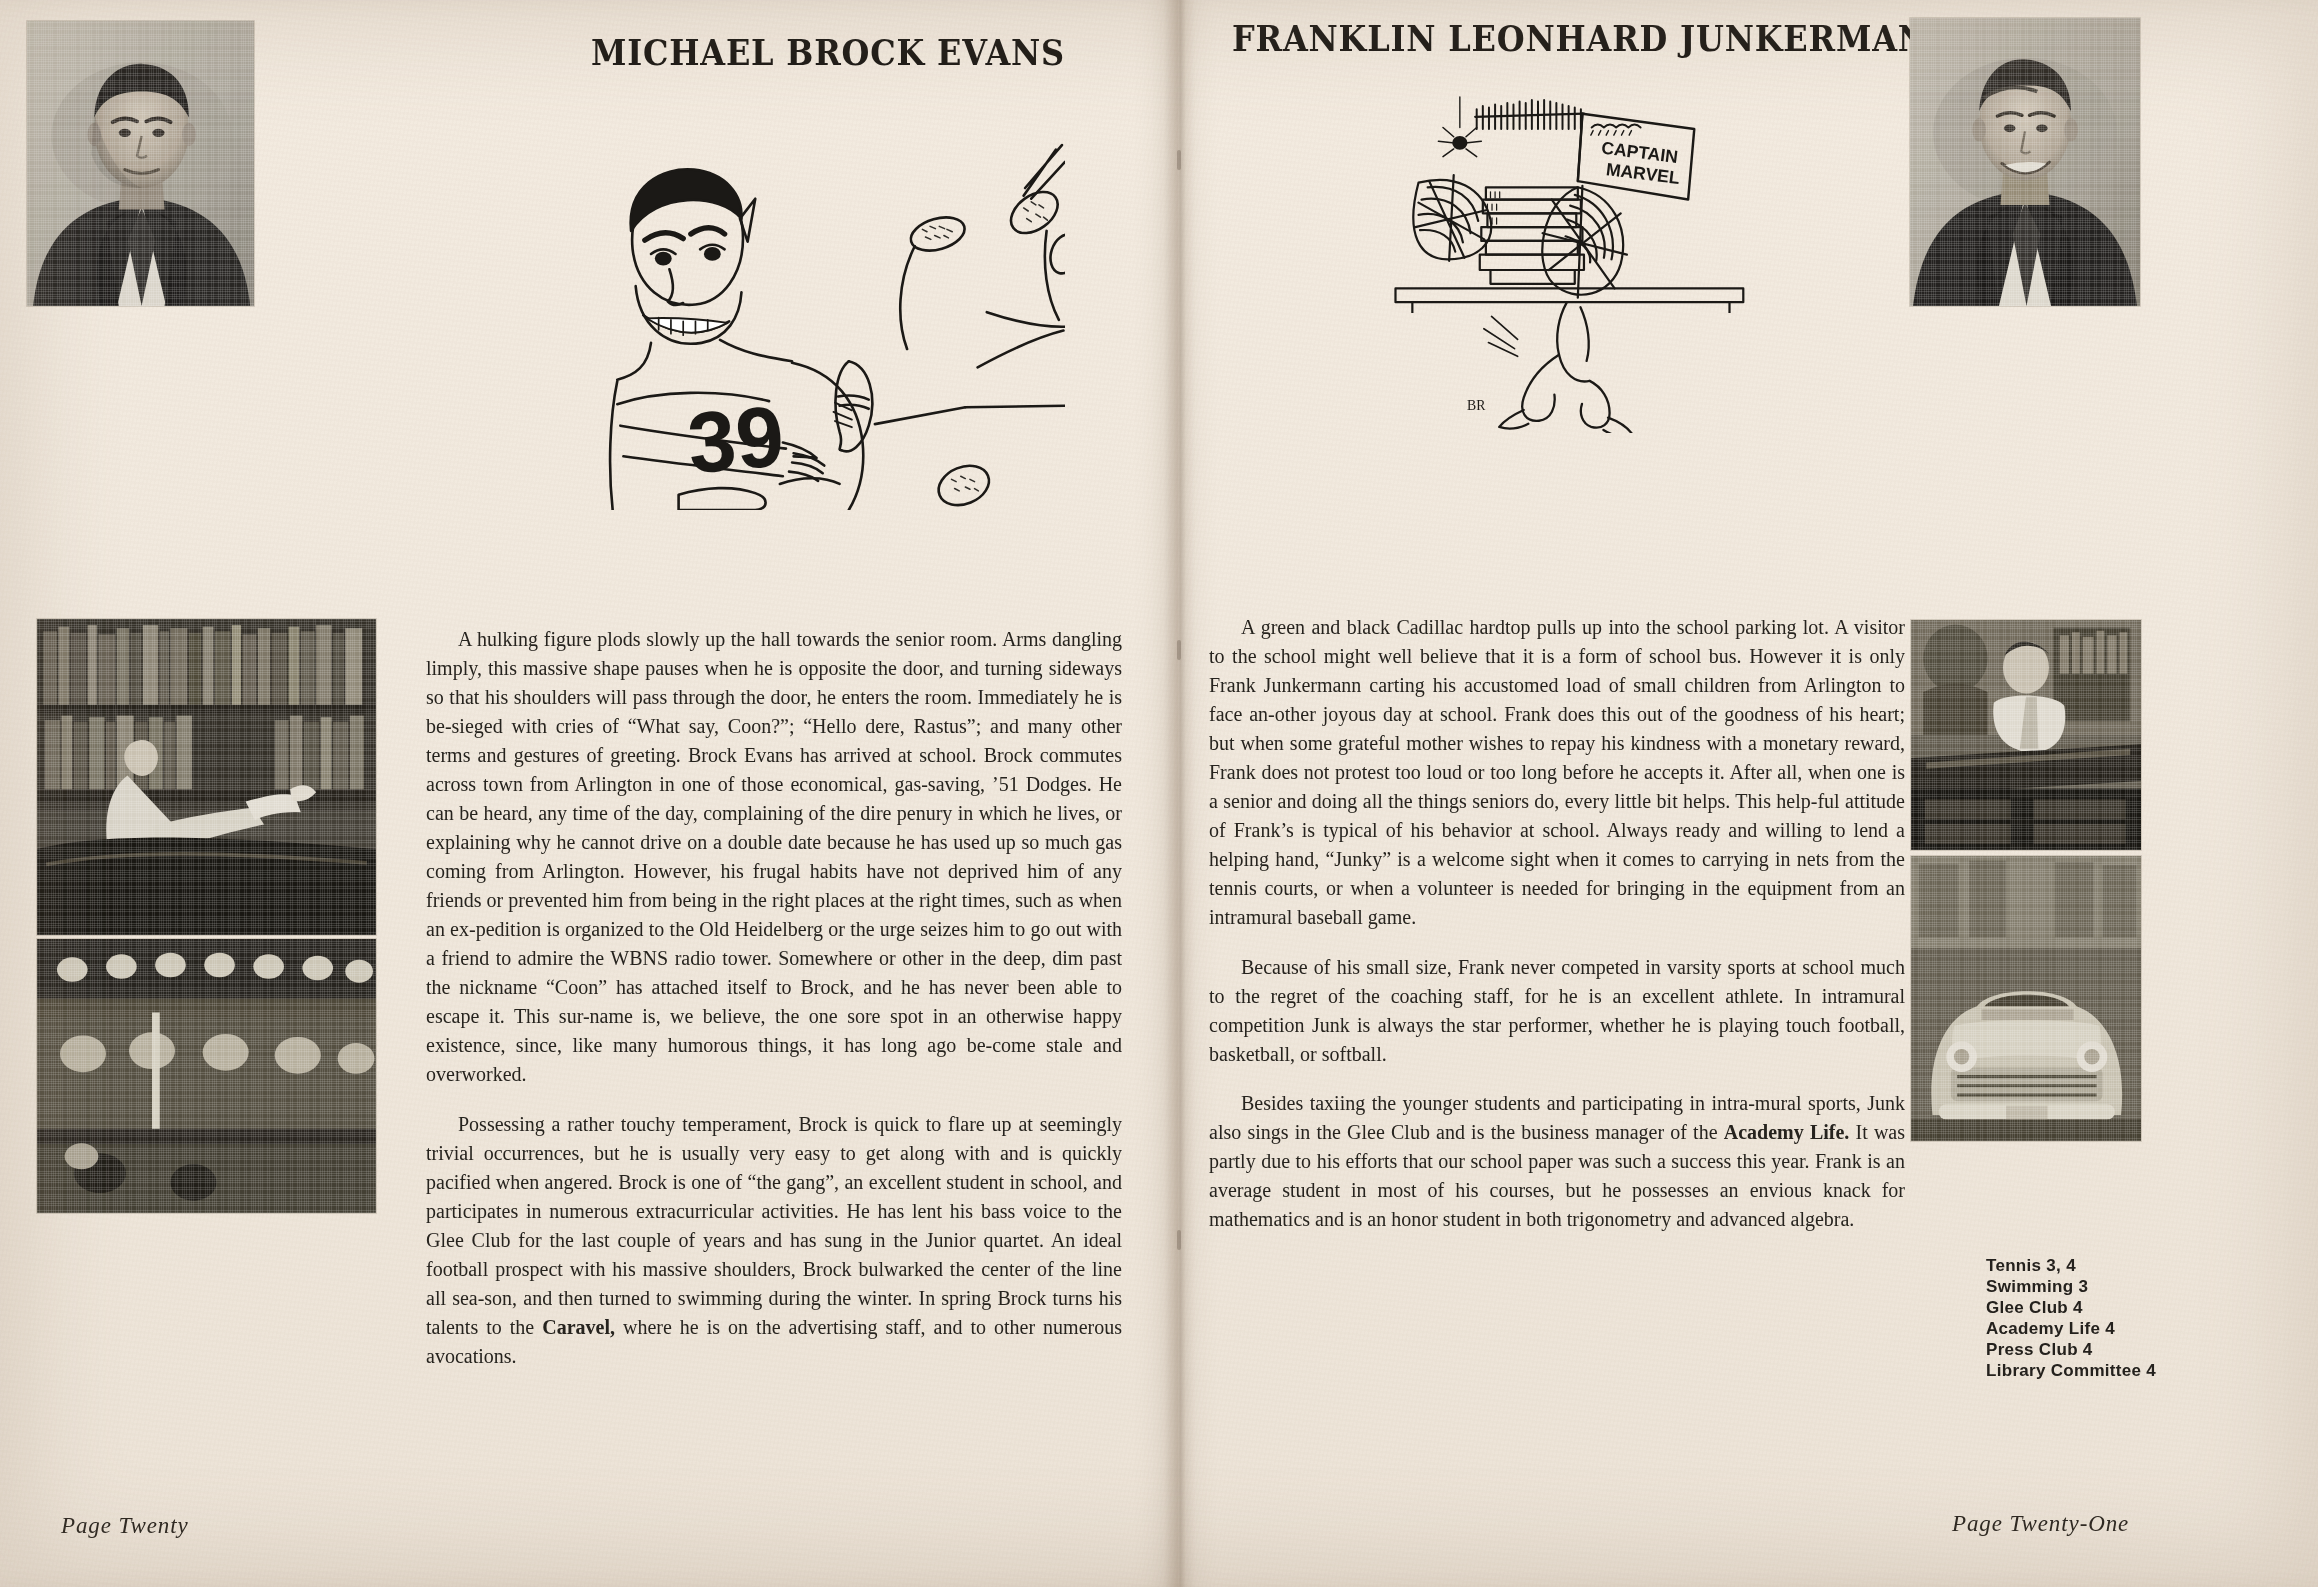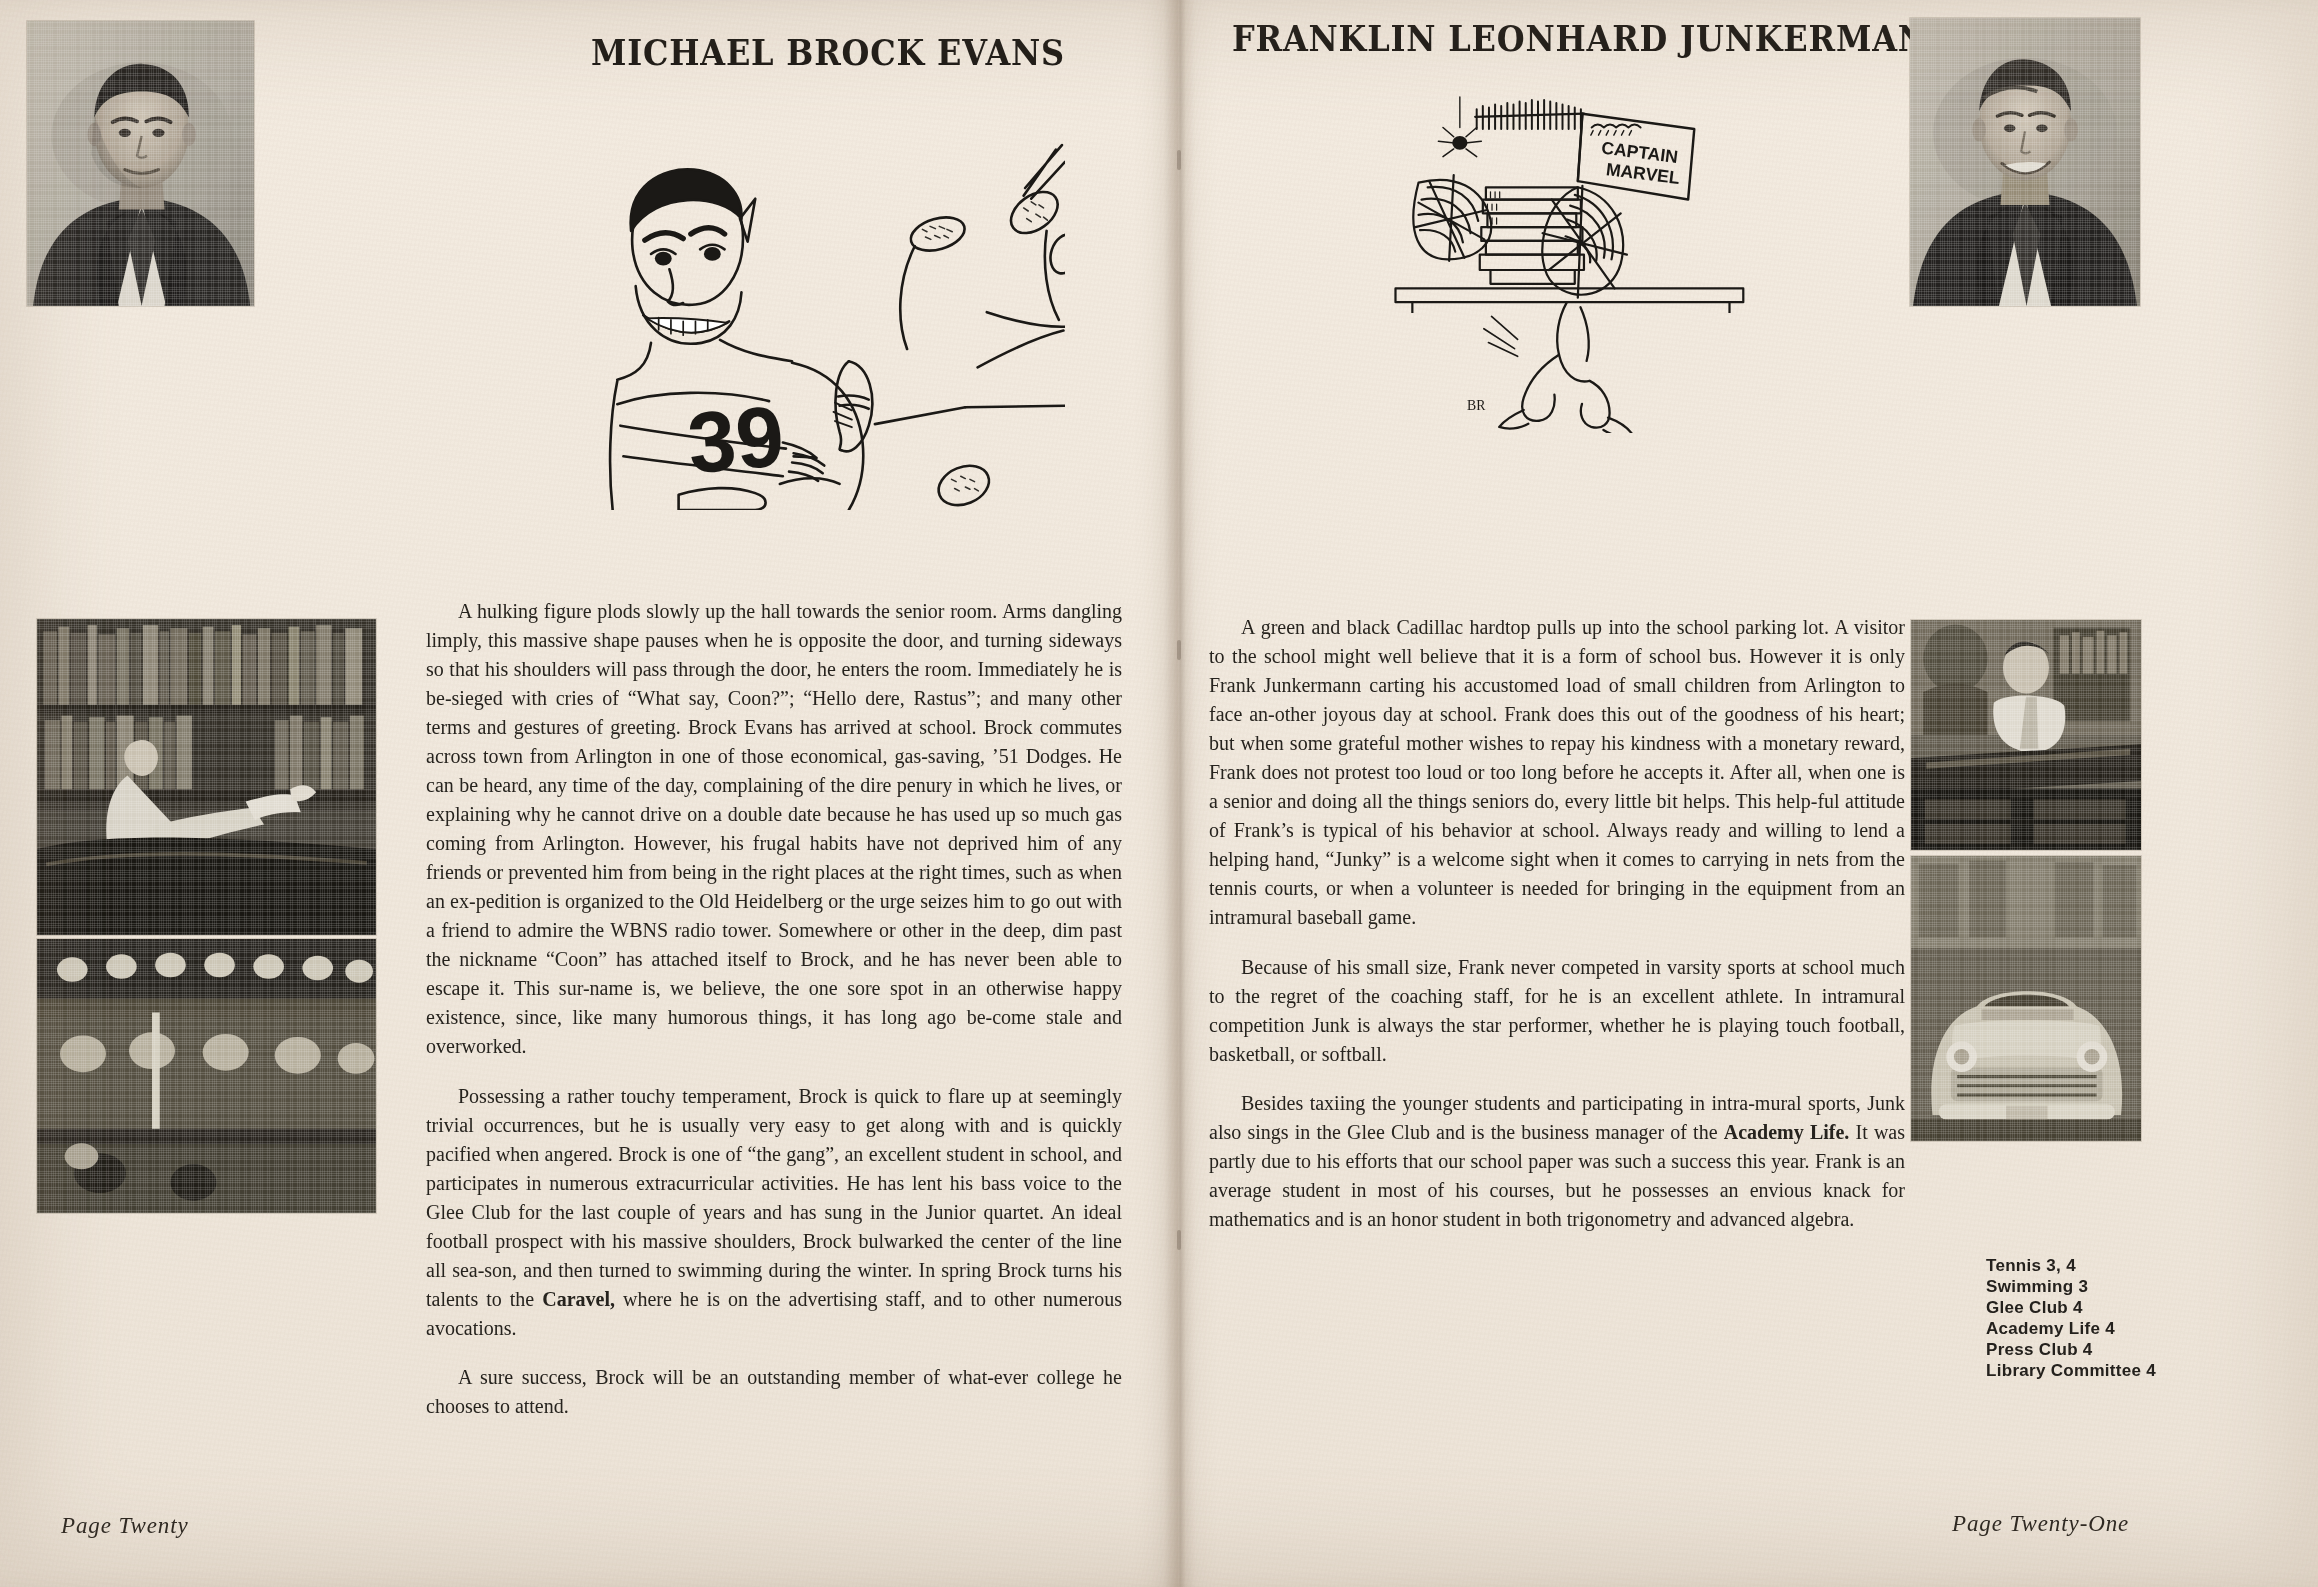--- a/index.html
+++ b/index.html
@@ -328,24 +328,23 @@
         <ellipse cx="82" cy="306" rx="34" ry="26"></ellipse>
         <ellipse cx="204" cy="318" rx="30" ry="24"></ellipse>
       </g>
       <ellipse cx="58" cy="284" rx="22" ry="17" fill="#b6ae9c"></ellipse>
       <rect width="442" height="358" fill="#000" opacity=".08"></rect>
     </svg>
     <div class="halftone"></div>
   </div>
 
 
-  <div class="body-col" id="body-left" style="left:426px;top:597px;width:696px;">
+  <div class="body-col" id="body-left" style="left:426px;top:625px;width:696px;">
       <p>A hulking figure plods slowly up the hall towards the senior room. Arms dangling limply, this massive shape pauses when he is opposite the door, and turning sideways so that his shoulders will pass through the door, he enters the room. Immediately he is be-sieged with cries of “What say, Coon?”; “Hello dere, Rastus”; and many other terms and gestures of greeting. Brock Evans has arrived at school. Brock commutes across town from Arlington in one of those economical, gas-saving, ’51 Dodges. He can be heard, any time of the day, complaining of the dire penury in which he lives, or explaining why he cannot drive on a double date because he has used up so much gas coming from Arlington. However, his frugal habits have not deprived him of any friends or prevented him from being in the right places at the right times, such as when an ex-pedition is organized to the Old Heidelberg or the urge seizes him to go out with a friend to admire the WBNS radio tower. Somewhere or other in the deep, dim past the nickname “Coon” has attached itself to Brock, and he has never been able to escape it. This sur-name is, we believe, the one sore spot in an otherwise happy existence, since, like many humorous things, it has long ago be-come stale and overworked.</p>
       <p>Possessing a rather touchy temperament, Brock is quick to flare up at seemingly trivial occurrences, but he is usually very easy to get along with and is quickly pacified when angered. Brock is one of “the gang”, an excellent student in school, and participates in numerous extracurricular activities. He has lent his bass voice to the Glee Club for the last couple of years and has sung in the Junior quartet. An ideal football prospect with his massive shoulders, Brock bulwarked the center of the line all sea-son, and then turned to swimming during the winter. In spring Brock turns his talents to the <b>Caravel,</b> where he is on the advertising staff, and to other numerous avocations.</p>
-      <p>A sure success, Brock will be an outstanding member of what-ever college he chooses to attend.</p>
     </div>
 
   <div class="pagenum" style="left:61px;top:1513px;">Page Twenty</div>
 
   <div class="name-title" style="left:1232px;top:17px;">FRANKLIN LEONHARD JUNKERMANN</div>
 
   <div class="cartoon" style="left:1348px;top:83px;width:429px;height:230px;">
     <svg viewBox="0 0 560 300">
       <g fill="none" stroke="#1b1916" stroke-width="2.9" stroke-linecap="round" stroke-linejoin="round">
 

